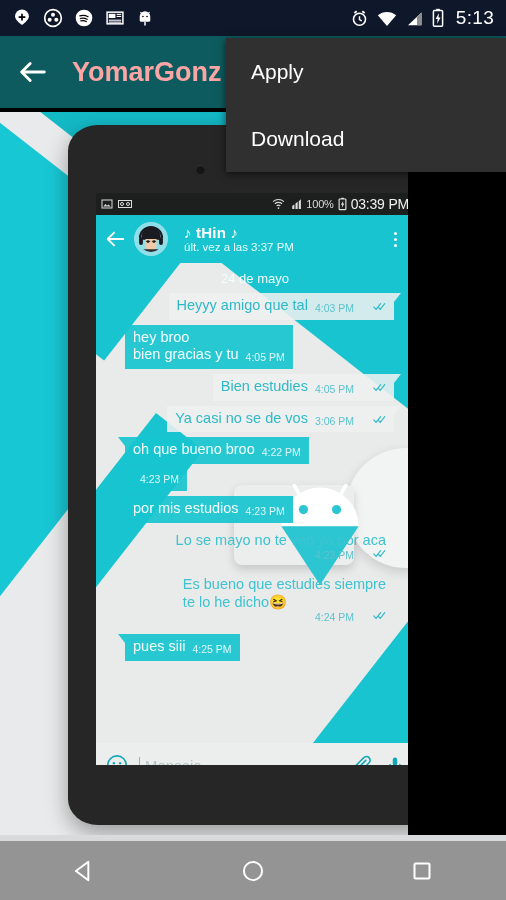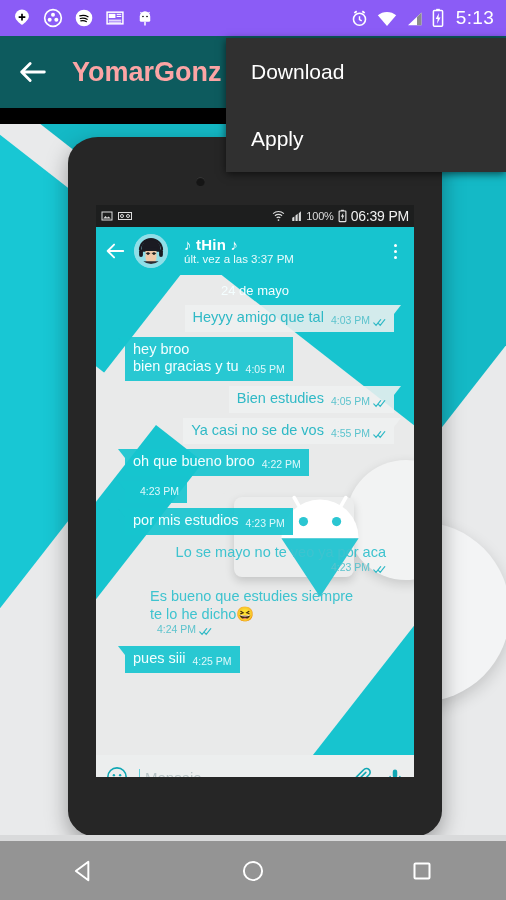--- a/index.html
+++ b/index.html
@@ -3,42 +3,42 @@
 <meta charset="utf-8">
 <style>
   * { margin:0; padding:0; box-sizing:border-box; }
   html,body { width:506px; height:900px; background:#000; overflow:hidden;
     font-family:"Liberation Sans", sans-serif; }
 
   #app { position:relative; width:506px; height:900px; background:#000; overflow:hidden; }
 
   
   .statusbar { position:absolute; left:0; top:0; width:506px; height:36px;
-    background:#8b5cf6; display:flex; align-items:center; padding:0 12px; }
+    background:#0f172a; display:flex; align-items:center; padding:0 12px; }
   .sb-left { display:flex; align-items:center; gap:11px; }
   .sb-right { margin-left:auto; display:flex; align-items:center; gap:8px; }
   .sb-clock { color:#fff; font-size:19px; font-weight:400; letter-spacing:.3px;
     margin-left:3px; }
   .sb-ic { display:block; }
 
   
   .appbar { position:absolute; left:0; top:36px; width:506px; height:72px;
     background:#0d5b5e; display:flex; align-items:center; padding:0 16px; }
   .appbar-back { width:34px; height:34px; flex:0 0 auto; cursor:pointer; }
   .appbar-title { color:#fca5a5; font-size:27px; font-weight:bold; margin-left:22px;
     white-space:nowrap; overflow:hidden; }
 
   
   .menu { position:absolute; left:226px; top:38px; width:280px; height:134px;
     background:#303030; z-index:60; box-shadow:0 2px 8px rgba(0,0,0,.6); }
   .menu-item { height:67px; display:flex; align-items:center; padding-left:25px;
     color:#fff; font-size:21px; cursor:pointer; }
 
   
-  .preview { position:absolute; left:0; top:124px; width:506px; height:727px;
+  .preview { position:absolute; left:0; top:112px; width:408px; height:727px;
     overflow:hidden; background:#14b8a6; }
 
   .wp { position:absolute; inset:0; background:#e9eaeb; overflow:hidden; }
   
   .stripe { position:absolute; background:#18c7d4; }
   .s1 { left:-180px; top:-130px; width:520px; height:1200px;
         transform:rotate(38deg); transform-origin:top left; }
   .s3 { left:150px; top:-460px; width:700px; height:430px;
         transform:rotate(38deg); transform-origin:top left; background:#14b9c6; }
   .wp-circle { position:absolute; left:330px; top:398px; width:180px; height:180px;
@@ -98,21 +98,21 @@
   .row.in { justify-content:flex-start; }
   .bub { max-width:252px; padding:4px 8px 5px; position:relative;
      font-size:14.5px; line-height:1.22; display:flex; align-items:flex-end;
      flex-wrap:wrap; }
   .bub .txt { display:inline; }
   .bub.out { background:rgba(238,240,240,.88); color:#2fb9c6; }
   .bub.in  { background:rgba(23,196,207,.92); color:#f2feff;margin-left:9px; }
   .bub.plain { background:transparent; }
   .bub.plain.out { color:#3ec3cf; }
   .stamp { font-size:10.5px; margin-left:7px; white-space:nowrap;
-    display:inline-flex; align-items:flex-end; gap:3px; }
+    display:inline-flex; align-items:flex-start; gap:19px; }
   .bub.out .stamp { color:#5cc3cd; }
   .bub.in .stamp { color:#ddf8fb; }
   .ticks { display:inline-block; }
   .bub .tail { position:absolute; top:0; width:0; height:0; }
   .bub.out .tail { right:-7px; border-top:9px solid rgba(238,240,240,.88);
      border-right:7px solid transparent; }
   .bub.in .tail { left:-7px; border-top:9px solid rgba(23,196,207,.92);
      border-left:7px solid transparent; }
 
   
@@ -191,22 +191,22 @@
   </div>
 
   <div class="appbar">
     <svg class="appbar-back" viewBox="0 0 24 24">
       <path d="M20 12H4M10 6l-6 6 6 6" stroke="#fff" stroke-width="2" fill="none" stroke-linecap="round" stroke-linejoin="round"></path>
     </svg>
     <div class="appbar-title">YomarGonz</div>
   </div>
 
   <div class="menu">
+    <div class="menu-item">Apply</div>
     <div class="menu-item">Download</div>
-    <div class="menu-item">Apply</div>
   </div>
 
   <div class="preview">
 
     <div class="wp">
       <div class="stripe s1"></div>
 
       <div class="stripe s3"></div>
       <div class="wp-circle"></div>
       <div class="wp-card"></div>
@@ -236,21 +236,21 @@
             </svg>
             <svg width="13" height="12" viewBox="0 0 24 22">
               <path fill="#ddd" d="M22 2v18h-4V6zM16 7v13h-4V10zM10 12v8H6v-6z"></path>
             </svg>
             <span class="in-sb-pct">100%</span>
             <svg width="9" height="14" viewBox="0 0 16 24">
               <rect x="2" y="3" width="12" height="19" rx="1" fill="none" stroke="#e5e5e5" stroke-width="2"></rect>
               <rect x="5.5" y="1" width="5" height="2" fill="#e5e5e5"></rect>
               <path fill="#e5e5e5" d="M9.4 6l-4.2 7.4h2.5L6.8 19l4.4-7.8H8.7z"></path>
             </svg>
-            <span class="in-sb-time">06:39 PM</span>
+            <span class="in-sb-time">03:39 PM</span>
           </div>
         </div>
 
         <div class="ch-head">
           <svg class="ch-back" viewBox="0 0 24 24">
             <path d="M21 12H4M11 5l-7 7 7 7" stroke="#fff" stroke-width="2" fill="none" stroke-linecap="round" stroke-linejoin="round"></path>
           </svg>
           <div class="ch-avatar">
             <svg viewBox="0 0 40 40" width="34" height="34">
               <circle cx="20" cy="20" r="20" fill="#8fdfe8"></circle>
@@ -331,21 +331,21 @@
                   </svg>
                 </span>
               </div>
             </div>
 
             <div class="row out">
               <div class="bub out">
                   <span class="tail"></span>
                 <span class="txt">Ya casi no se de vos</span>
                 <span class="stamp">
-                  <span>4:55 PM</span>
+                  <span>3:06 PM</span>
                   <svg class="ticks" width="13" height="9" viewBox="0 0 17 11">
                     <path d="M1 6l3 3.2 6-7.4M6.4 6l3 3.2 6-7.4" stroke="#2fb9c6" stroke-width="1.5" fill="none" stroke-linecap="round"></path>
                   </svg>
                 </span>
               </div>
             </div>
 
             <div class="row in">
               <div class="bub in">
                   <span class="tail"></span>
@@ -381,21 +381,21 @@
                 <span class="stamp">
                   <span>4:23 PM</span>
                   <svg class="ticks" width="13" height="9" viewBox="0 0 17 11">
                     <path d="M1 6l3 3.2 6-7.4M6.4 6l3 3.2 6-7.4" stroke="#2fb9c6" stroke-width="1.5" fill="none" stroke-linecap="round"></path>
                   </svg>
                 </span>
               </div>
             </div>
 
             <div class="row out">
-              <div class="bub plain out" style="flex-direction:row;align-items:flex-end">
+              <div class="bub plain out" style="flex-direction:column;align-items:flex-end">
                 <span class="txt" style="white-space:pre-line">Es bueno que estudies siempre
 te lo he dicho😆</span>
                 <span class="stamp">
                   <span>4:24 PM</span>
                   <svg class="ticks" width="13" height="9" viewBox="0 0 17 11">
                     <path d="M1 6l3 3.2 6-7.4M6.4 6l3 3.2 6-7.4" stroke="#2fb9c6" stroke-width="1.5" fill="none" stroke-linecap="round"></path>
                   </svg>
                 </span>
               </div>
             </div>

